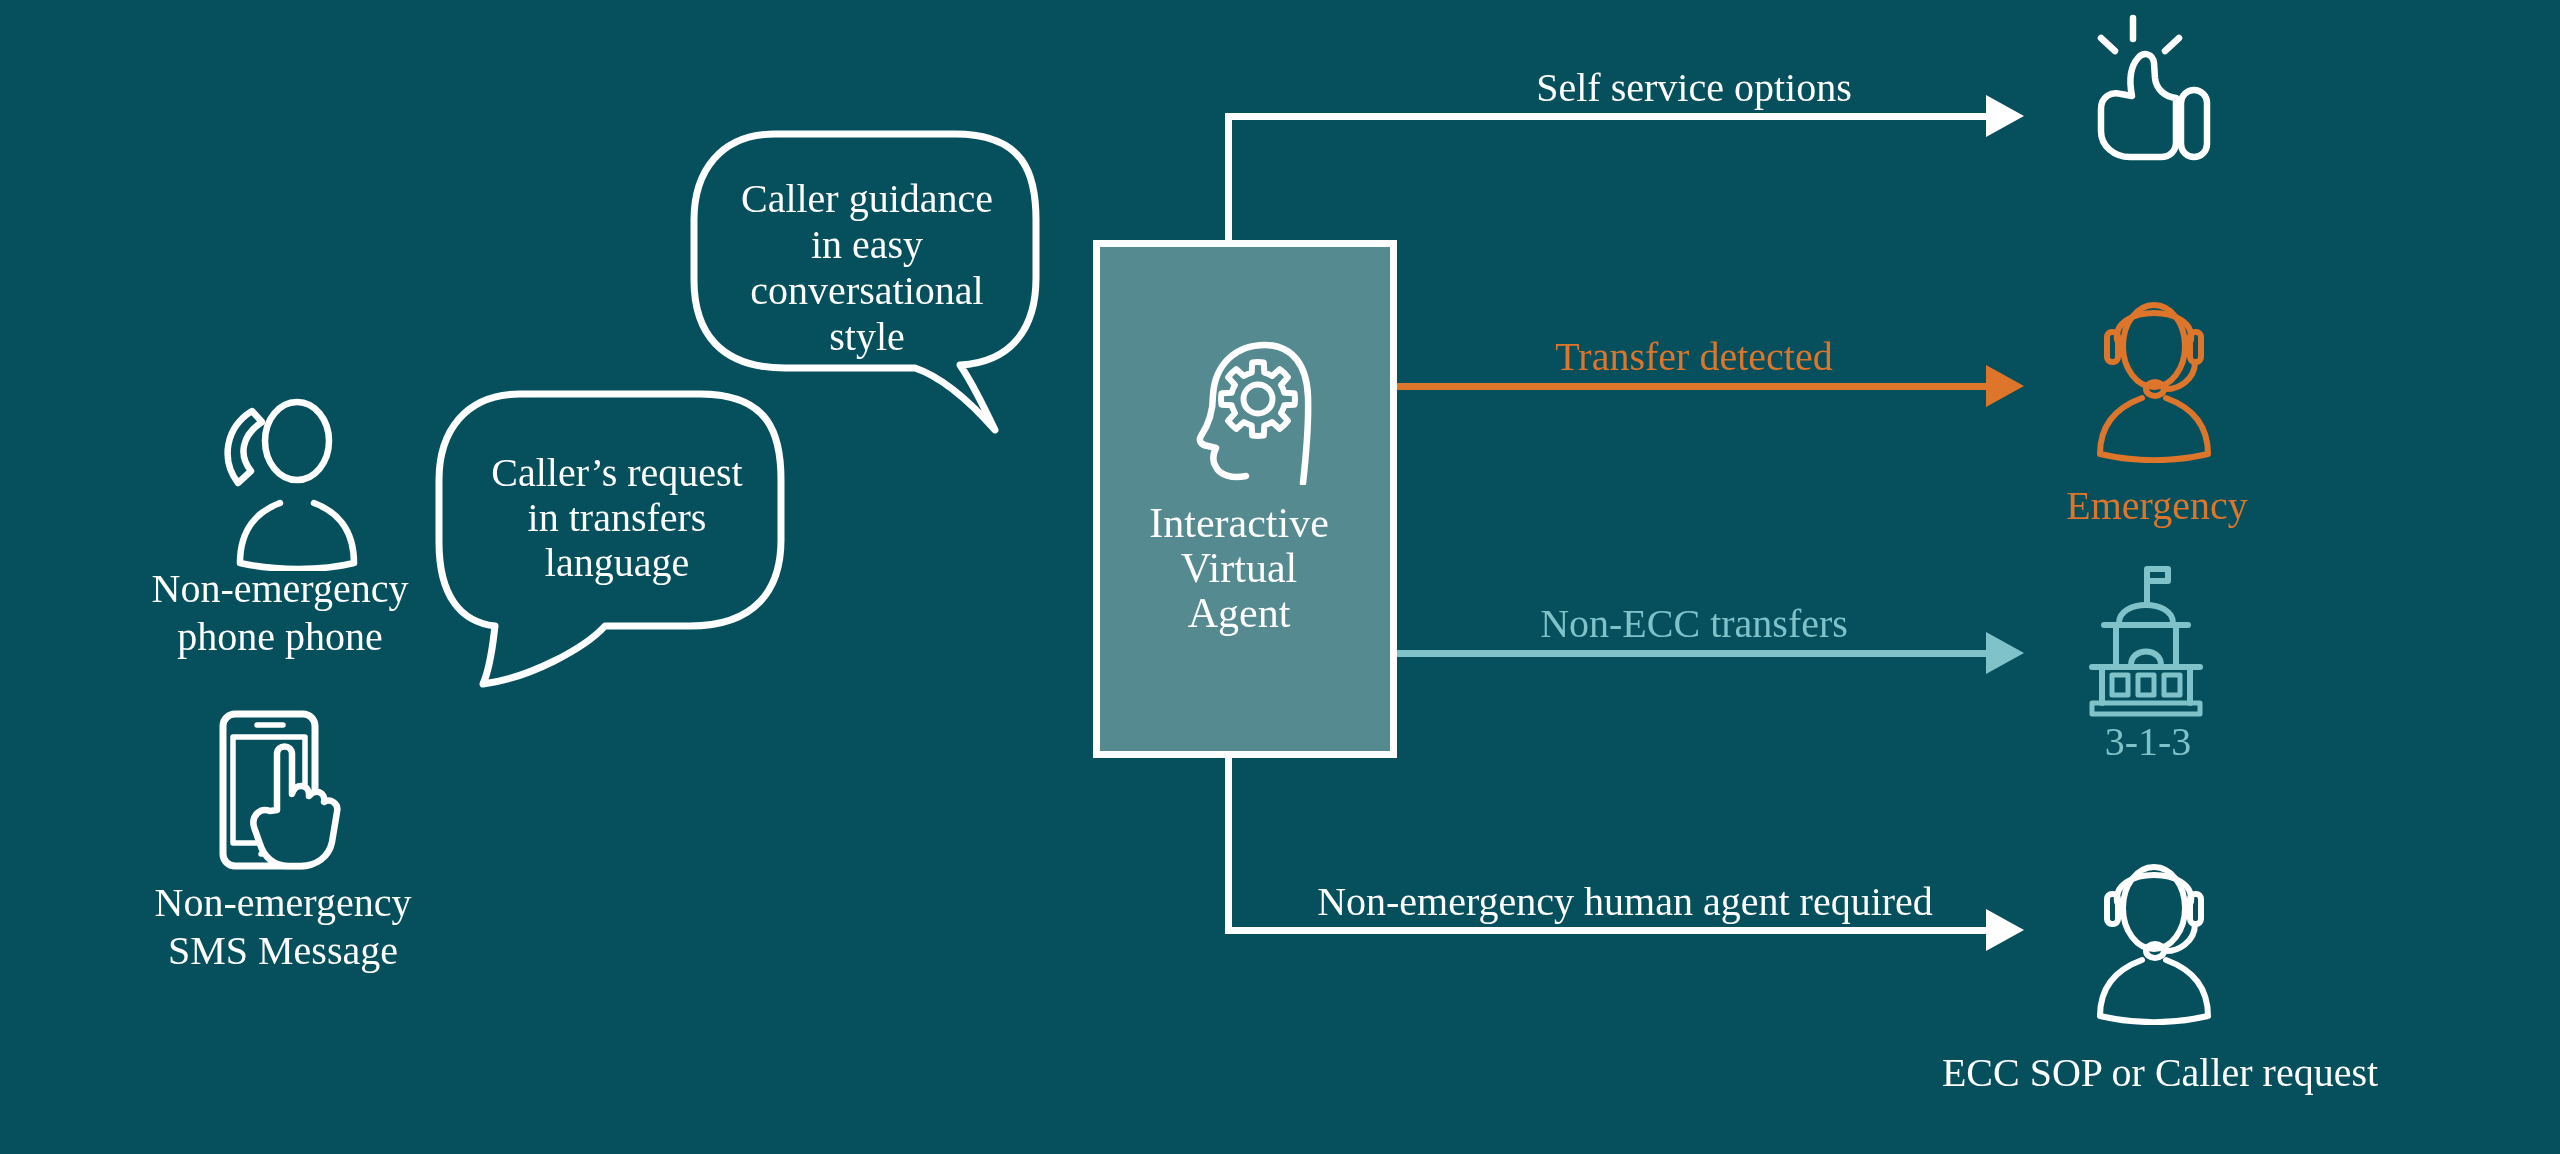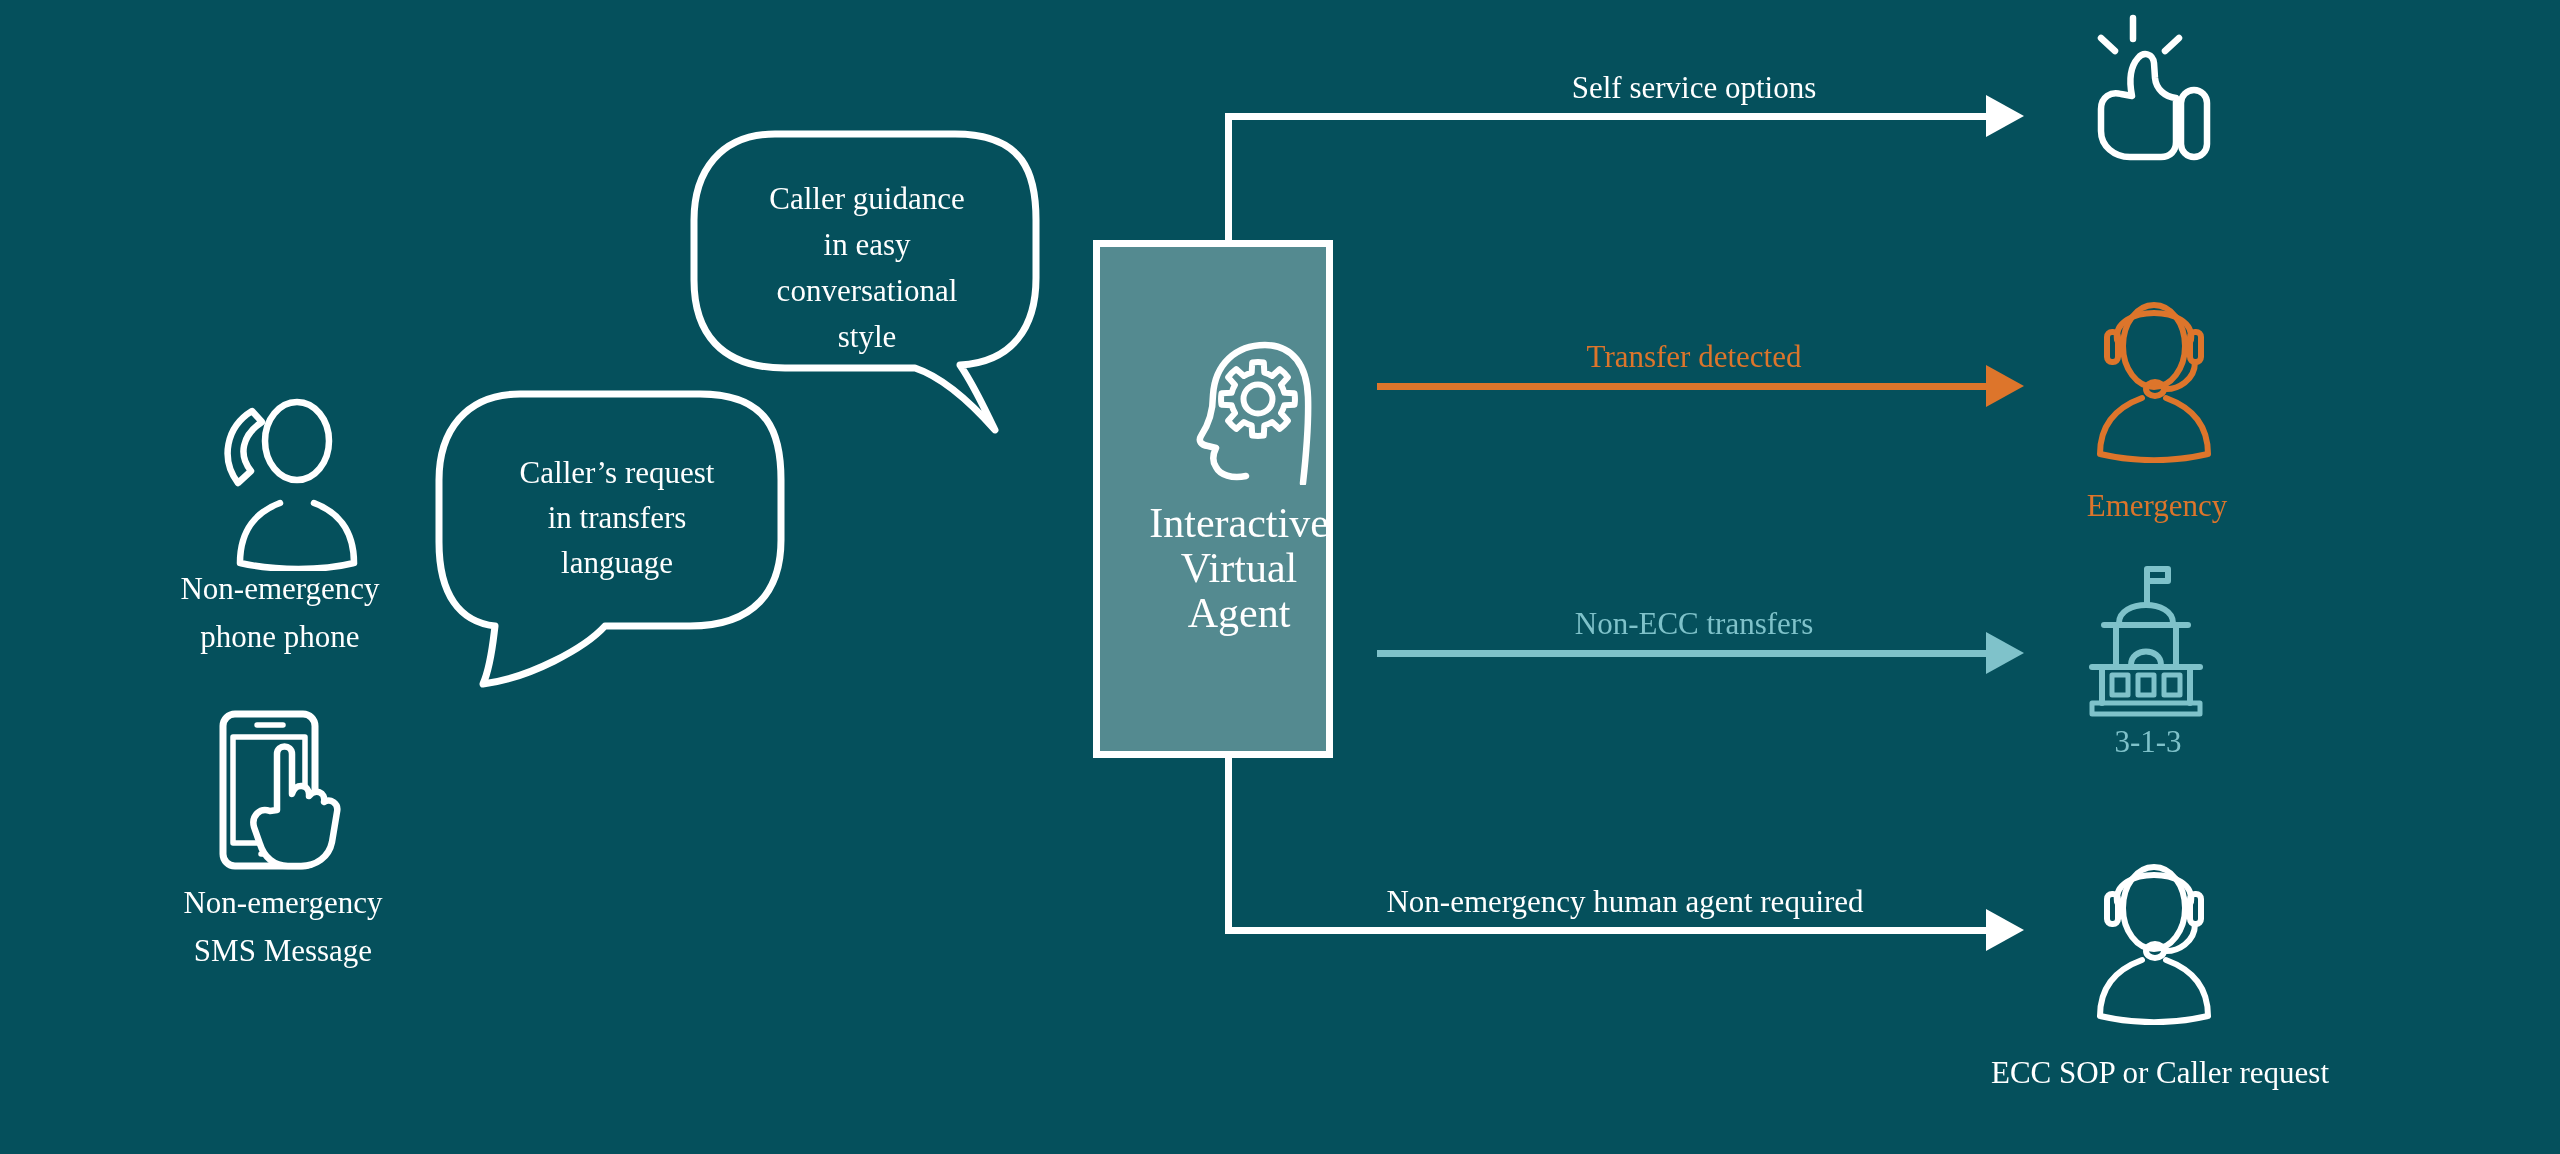--- a/index.html
+++ b/index.html
@@ -11,38 +11,38 @@
     font-family:"Liberation Serif","DejaVu Serif",serif;
   }
   .c-white{color:#ffffff;}
   .c-orange{color:var(--c-orange,#dd752b);}
   .c-teal{color:var(--c-light_teal,#7fc2ca);}
 
   .lbl{
     position:absolute;
     transform:translate(-50%,-50%);
     text-align:center;
-    font-size:31px;
+    font-size:40px;
     line-height:48px;
     white-space:nowrap;
   }
   .lbl span{display:block;}
 
   .hline{position:absolute;height:7px;background:currentColor;}
   .vline{position:absolute;width:7px;background:currentColor;}
   .ahead{
     position:absolute;width:0;height:0;
     border-top:21px solid transparent;
     border-bottom:21px solid transparent;
     border-left:38px solid currentColor;
   }
 
   .agent-box{
     position:absolute;
-    left:1093px;top:240px;width:240px;height:518px;
+    left:1093px;top:240px;width:304px;height:518px;
     box-sizing:border-box;
     background:var(--c-agent_box_fill,#548a90);
     border:7px solid #ffffff;
   }
   .agent-box .lbl{font-size:42px;line-height:45px;}
 
   svg{position:absolute;display:block;}
   .stroke-ico{fill:none;stroke:currentColor;stroke-linecap:round;stroke-linejoin:round;}
 </style>
 </head>

